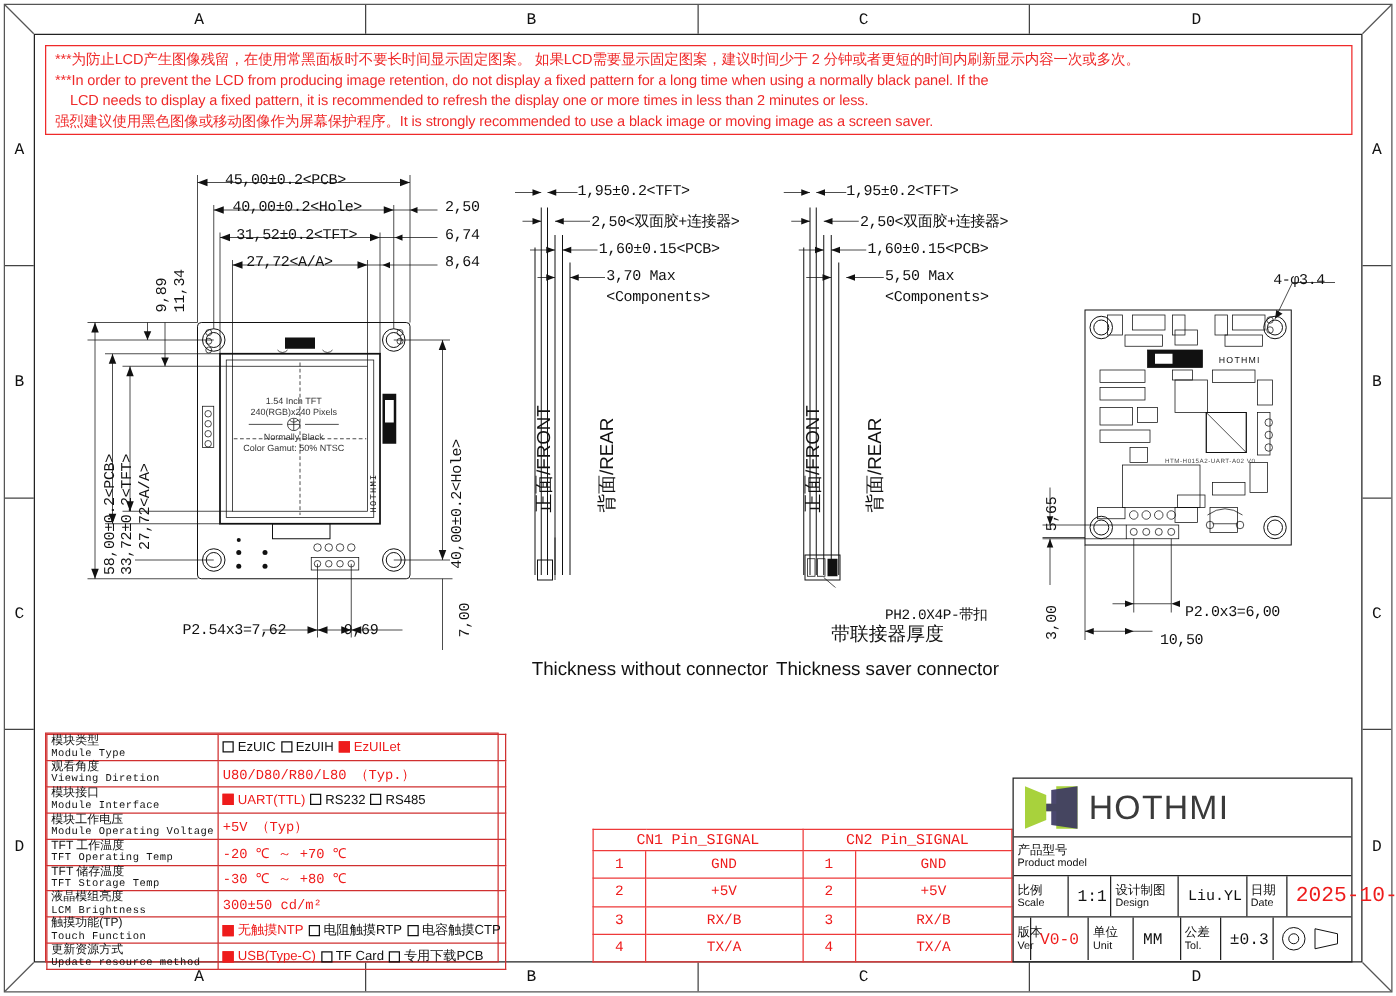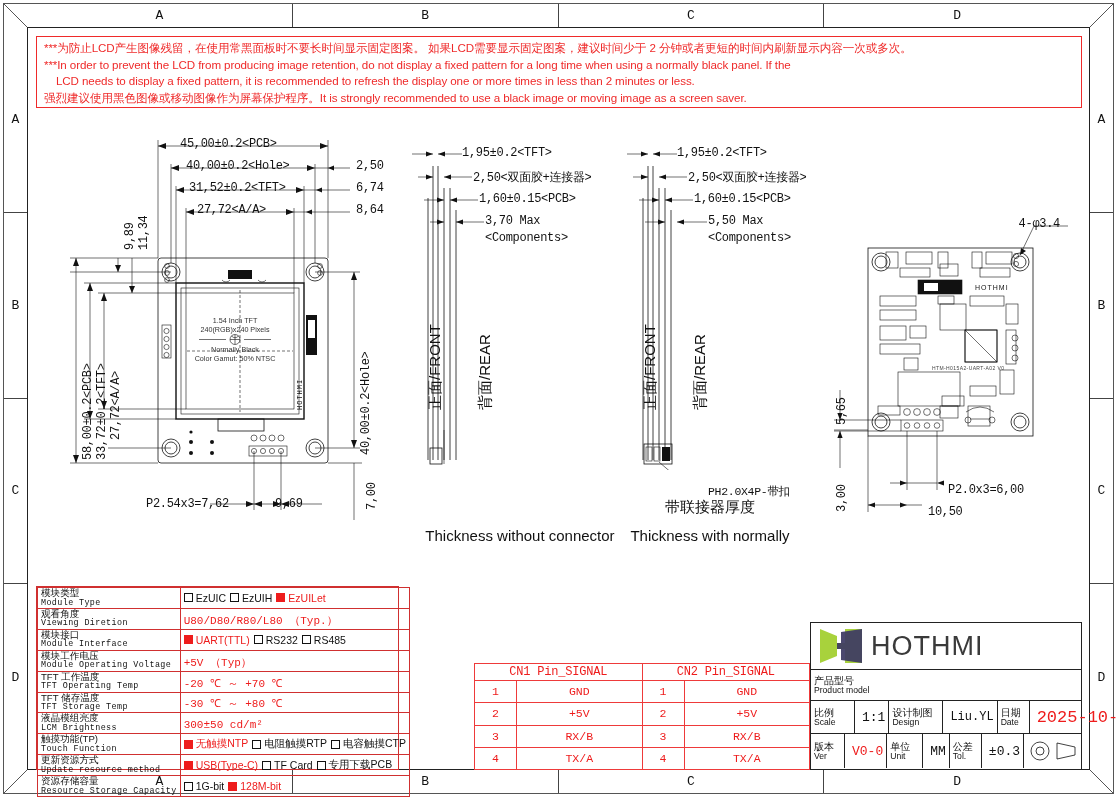--- a/index.html
+++ b/index.html
@@ -471,21 +471,21 @@
   </svg>
   <div class="dim" style="left:677px;top:146px">1,95±0.2&lt;TFT&gt;</div>
   <div class="dim" style="left:688px;top:169px">2,50&lt;双面胶+连接器&gt;</div>
   <div class="dim" style="left:694px;top:192px">1,60±0.15&lt;PCB&gt;</div>
   <div class="dim" style="left:708px;top:214px">5,50 Max</div>
   <div class="dim" style="left:708px;top:231px">&lt;Components&gt;</div>
   <div class="dim" style="left:708px;top:484px;font-size:11.5px">PH2.0X4P-带扣</div>
   <div class="viewlabel vert" style="left:641px;top:410px;transform:rotate(-90deg)">正面/FRONT</div>
   <div class="viewlabel vert" style="left:691px;top:410px;transform:rotate(-90deg)">背面/REAR</div>
   <div class="viewlabel" style="left:605px;top:498px;width:210px">带联接器厚度</div>
-  <div class="viewlabel en" style="left:595px;top:527px;width:230px">Thickness with normally</div>
+  <div class="viewlabel en" style="left:595px;top:527px;width:230px">Thickness saver connector</div>
 
   <svg style="position:absolute;left:820px;top:200px;width:270px;height:330px">
 
     <rect x="48" y="48" width="165" height="188" class="ln"></rect>
 
     <g class="ln">
       <circle cx="61" cy="62" r="9"></circle>
         <circle cx="61" cy="62" r="6"></circle>
       <circle cx="200" cy="62" r="9"></circle>
         <circle cx="200" cy="62" r="6"></circle>
@@ -719,38 +719,20 @@
                   <span class="box"></span>
                   <span>TF Card</span>
                 </div>
                 <div class="opt">
                   <span class="box"></span>
                   <span>专用下载PCB</span>
                 </div>
               </div>
             </td>
           </tr>
-          <tr>
-            <td class="sp-label">
-              <span class="sp-cn">资源存储容量</span>
-              <span class="sp-en">Resource Storage Capacity</span>
-            </td>
-            <td class="sp-val">
-              <div class="opts">
-                <div class="opt">
-                  <span class="box"></span>
-                  <span>1G-bit</span>
-                </div>
-                <div class="opt on">
-                  <span class="box filled"></span>
-                  <span>128M-bit</span>
-                </div>
-              </div>
-            </td>
-          </tr>
         </tbody>
     </table>
   </div>
 
   <div id="pin-table">
     <table>
       <thead>
         <tr>
           <th class="hdr" colspan="2">CN1 Pin_SIGNAL</th>
           <th class="hdr" colspan="2">CN2 Pin_SIGNAL</th>
@@ -824,21 +806,21 @@
         <div>
           <span class="cn">日期</span>
           <span class="en">Date</span>
         </div>
       </div>
       <div class="tb-cell" style="flex:1">
         <span class="tb-val red" style="font-size:17px">2025-10-15</span>
       </div>
     </div>
     <div class="tb-row" style="height:34px">
-      <div class="tb-cell tb-key" style="width:34px">
+      <div class="tb-cell tb-key" style="width:14px">
         <div>
           <span class="cn">版本</span>
           <span class="en">Ver</span>
         </div>
       </div>
       <div class="tb-cell" style="width:50px">
         <span class="tb-val red">V0-0</span>
       </div>
       <div class="tb-cell tb-key" style="width:36px">
         <div>

